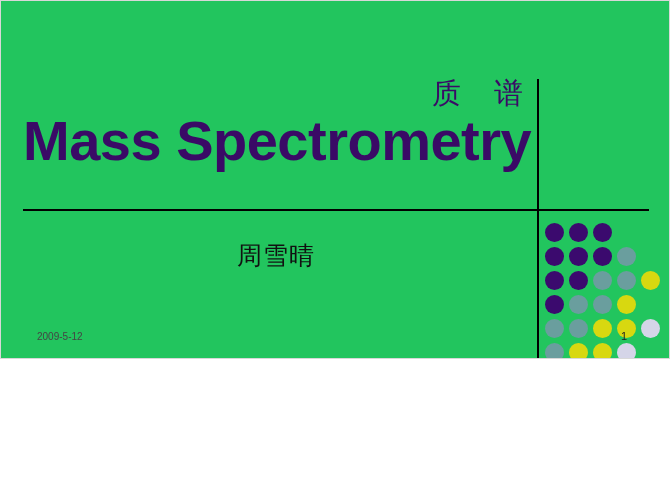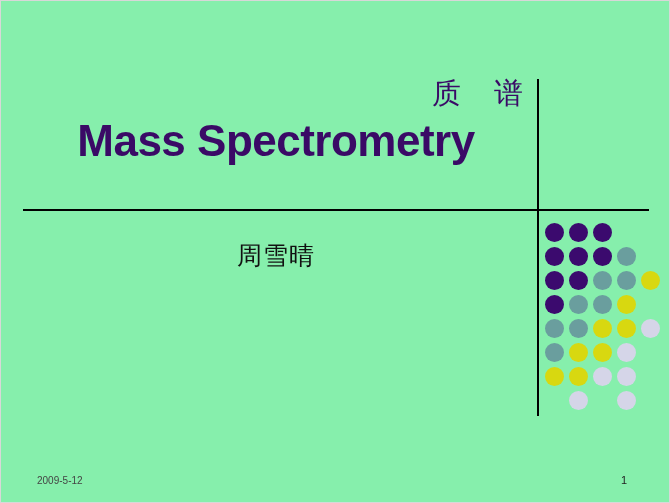--- a/index.html
+++ b/index.html
@@ -6,22 +6,22 @@
     margin: 0;
     padding: 0;
     background: #ffffff;
   }
   body {
     font-family: "Liberation Sans", sans-serif;
   }
   #slide {
     position: relative;
     width: 670px;
-    height: 503px;
-    background: #86efac;
+    height: 359px;
+    background: #22c55e;
     border: 1px solid #d8d8d8;
     box-sizing: border-box;
     overflow: hidden;
   }
 
   
   .hrule {
     position: absolute;
     left: 22px;
     top: 208px;
@@ -53,21 +53,21 @@
     line-height: 40px;
     letter-spacing: 2px;
     font-weight: 400;
     text-align: right;
     padding-right: 4px;
     white-space: pre;
   }
   .title-en {
     color: #3A0A66;
     font-family: "Liberation Sans", sans-serif;
-    font-size: 44px;
+    font-size: 56px;
     line-height: 56px;
     font-weight: bold;
     letter-spacing: -0.5px;
     text-align: center;
     white-space: nowrap;
   }
 
   
   .subtitle {
     position: absolute;

